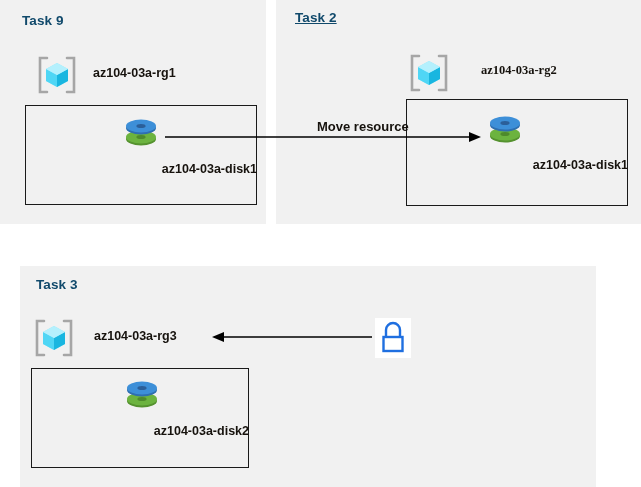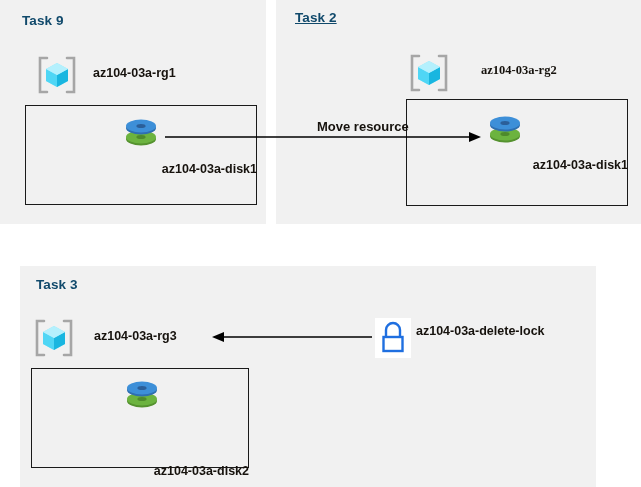--- a/index.html
+++ b/index.html
@@ -69,21 +69,21 @@
   .disk-label {
     position: absolute;
     font-size: 12.5px;
     font-weight: bold;
     color: #16120d;
     white-space: nowrap;
     text-align: right;
   }
   #disk1a-label { left: 25px;  top: 162px; width: 232px; }
   #disk1b-label { left: 406px; top: 158px; width: 222px; }
-  #disk2-label  { left: 31px;  top: 424px; width: 218px; margin-top: 40px; }
+  #disk2-label  { left: 31px;  top: 424px; width: 218px; }
 
   
   .arrow-svg { position: absolute; overflow: visible; }
   #arrow-move   { left: 0px; top: 0px; width: 641px; height: 487px; }
 
   .arrow-label {
     position: absolute;
     font-size: 13px;
     font-weight: bold;
     color: #16120d;
@@ -211,21 +211,20 @@
 <div class="disk-label" id="disk2-label">az104-03a-disk2</div>
 
 <div id="lock-icon">
   <svg viewBox="0 0 36 40" width="36" height="40">
     <path d="M11 19 L11 12 A7 7 0 0 1 25 12 L25 19" fill="none" stroke="#1f6fe0" stroke-width="2.4"></path>
     <rect x="8.5" y="19" width="19" height="14" fill="none" stroke="#1f6fe0" stroke-width="2.4"></rect>
   </svg>
 </div>
 
 <div class="lock-text-block">
-  <div class="lock-name">az104-03a-delete-lock</div>
 </div>
 
 <svg class="arrow-svg" id="arrow-move">
 
   <line x1="165" y1="137" x2="471" y2="137" stroke="#000000" stroke-width="1.6"></line>
   <polygon points="481,137 469,132 469,142" fill="#000000"></polygon>
 
   <line x1="372" y1="337" x2="222" y2="337" stroke="#000000" stroke-width="1.6"></line>
   <polygon points="212,337 224,332 224,342" fill="#000000"></polygon>
 </svg>

